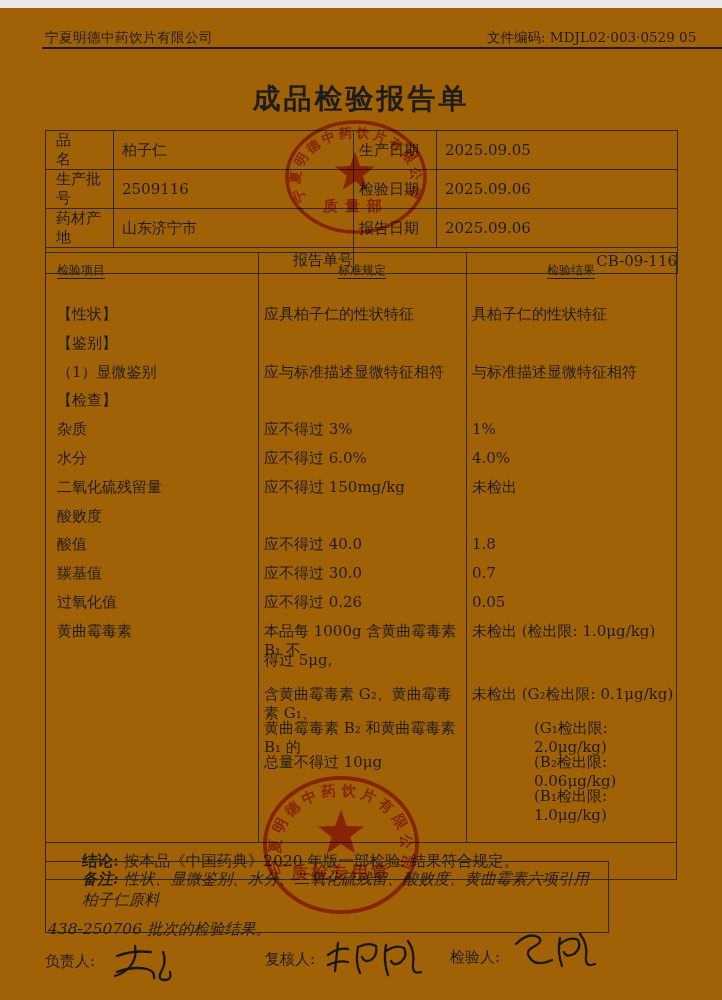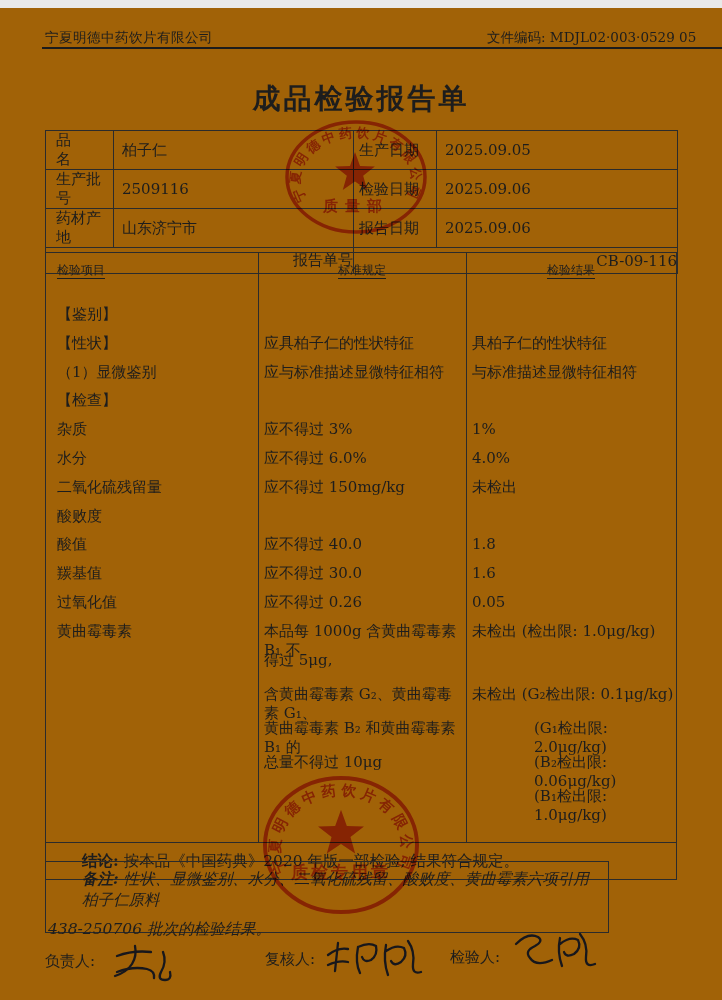--- a/index.html
+++ b/index.html
@@ -103,30 +103,30 @@
   <div class="insp">
     <div class="vline v1"></div>
     <div class="vline v2"></div>
     <div class="insp-hdr">
       <div class="h1"><span>检验项目</span></div>
       <div class="h2"><span>标准规定</span></div>
       <div class="h3"><span>检验结果</span></div>
     </div>
     <div class="lines" id="insp-lines">
         <div class="line">
-          <div class="c1">【鉴别】</div>
-          <div class="c2"></div>
-          <div class="c3"></div>
-        </div>
-        <div class="line">
           <div class="c1">【性状】</div>
           <div class="c2">应具柏子仁的性状特征</div>
           <div class="c3">具柏子仁的性状特征</div>
         </div>
         <div class="line">
+          <div class="c1">【鉴别】</div>
+          <div class="c2"></div>
+          <div class="c3"></div>
+        </div>
+        <div class="line">
           <div class="c1">（1）显微鉴别</div>
           <div class="c2">应与标准描述显微特征相符</div>
           <div class="c3">与标准描述显微特征相符</div>
         </div>
         <div class="line">
           <div class="c1">【检查】</div>
           <div class="c2"></div>
           <div class="c3"></div>
         </div>
         <div class="line">
@@ -150,21 +150,21 @@
           <div class="c3"></div>
         </div>
         <div class="line">
           <div class="c1">酸值</div>
           <div class="c2">应不得过 40.0</div>
           <div class="c3">1.8</div>
         </div>
         <div class="line">
           <div class="c1">羰基值</div>
           <div class="c2">应不得过 30.0</div>
-          <div class="c3">1.6</div>
+          <div class="c3">0.7</div>
         </div>
         <div class="line">
           <div class="c1">过氧化值</div>
           <div class="c2">应不得过 0.26</div>
           <div class="c3">0.05</div>
         </div>
         <div class="line">
           <div class="c1">黄曲霉毒素</div>
           <div class="c2">本品每 1000g 含黄曲霉毒素 B₁ 不</div>
           <div class="c3">未检出 (检出限: 1.0μg/kg)</div>

